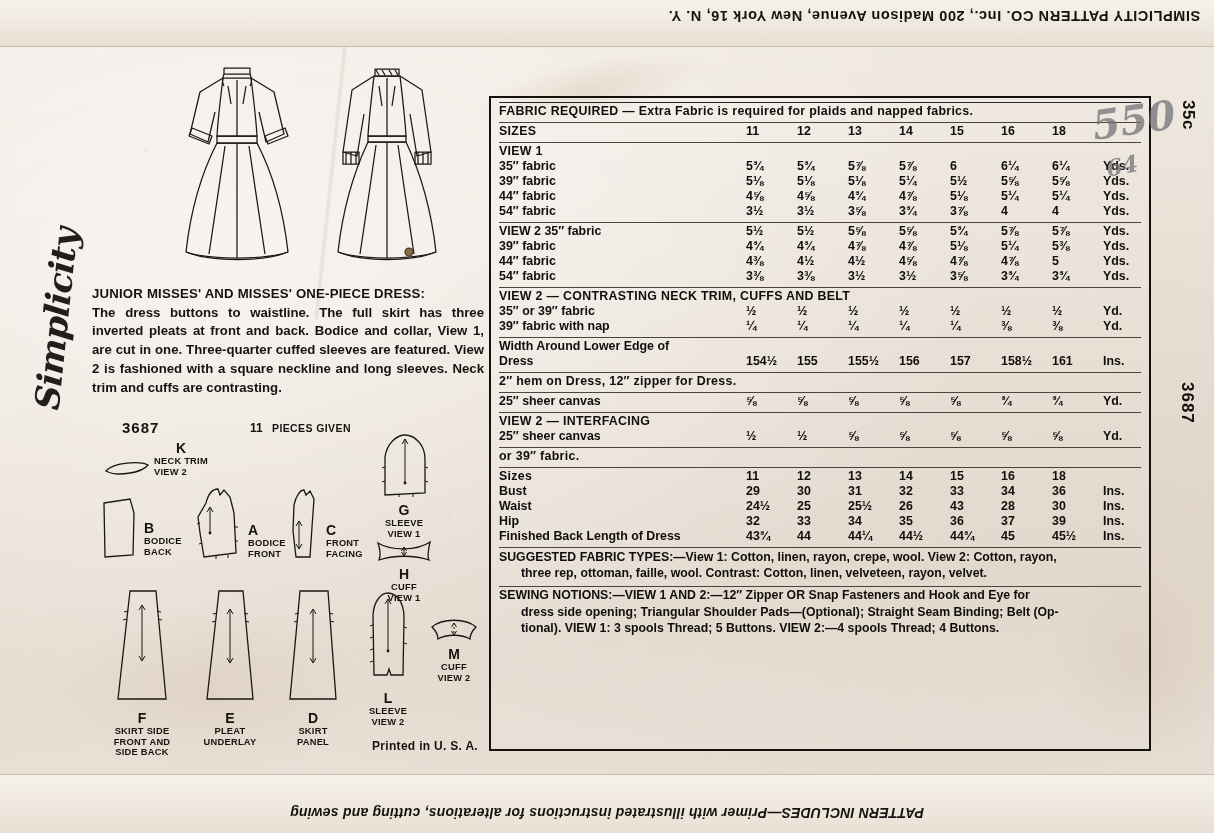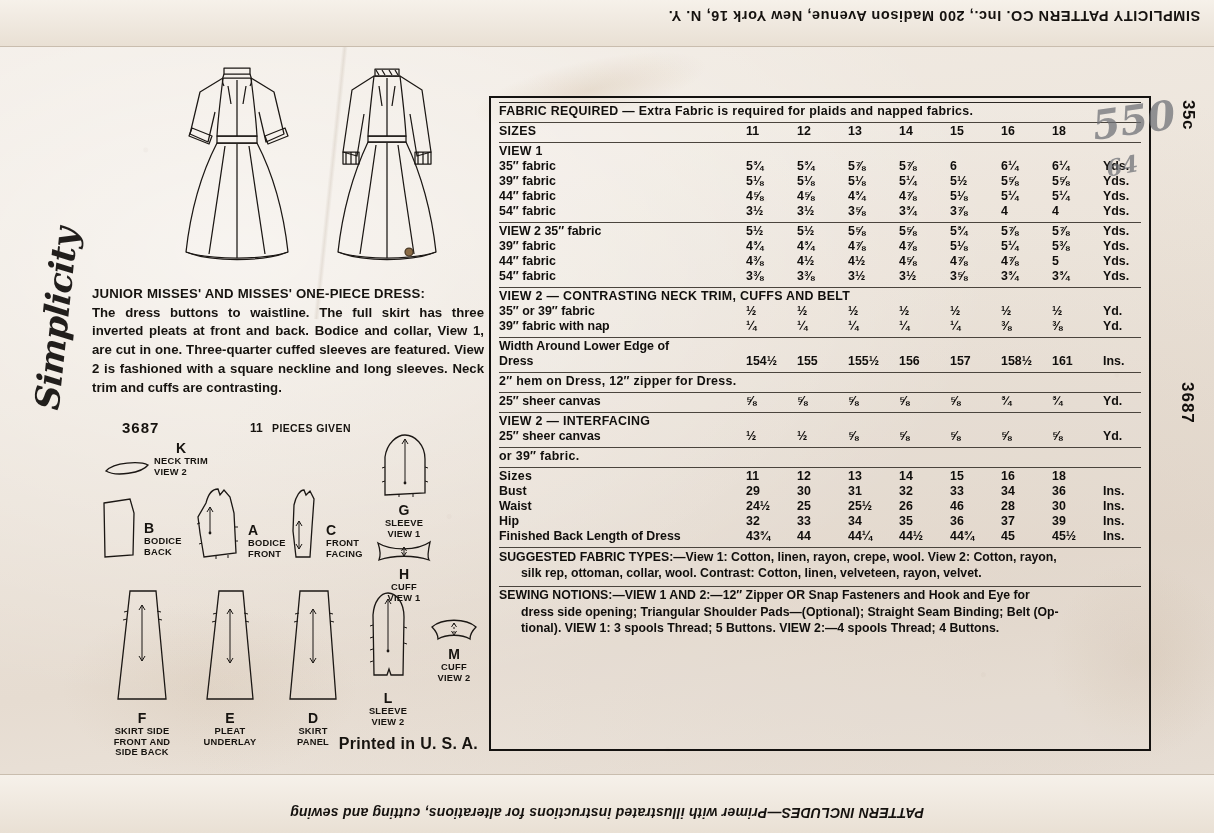--- a/index.html
+++ b/index.html
@@ -80,21 +80,21 @@
   #piece-number{position:absolute;left:30px;top:0;font-size:15px;font-weight:bold;letter-spacing:1px;color:#16130f;}
   #pieces-count{position:absolute;left:158px;top:2px;font-size:12px;font-weight:bold;color:#16130f;}
   #pieces-given{position:absolute;left:180px;top:3px;font-size:10.5px;font-weight:bold;letter-spacing:.4px;color:#16130f;}
 
   .piece{position:absolute;text-align:center;}
   .piece .letter{font-size:14px;font-weight:bold;color:#16130f;line-height:1.05;}
   .piece .cap{font-size:9.3px;font-weight:bold;letter-spacing:.25px;line-height:1.15;color:#16130f;}
   .piece.side{display:flex;align-items:flex-end;gap:4px;}
   .piece.side .txt{text-align:left;padding-bottom:2px;}
 
-  #printed-in{position:absolute;right:6px;bottom:-4px;font-size:16px;font-weight:bold;color:#16130f;letter-spacing:.3px;}
+  #printed-in{position:absolute;right:6px;bottom:-4px;font-size:12px;font-weight:bold;color:#16130f;letter-spacing:.3px;}
 
   
   #chart-box{
     position:absolute;left:489px;top:96px;width:662px;height:655px;
     border:2.5px solid #141210;
     background:rgba(255,255,255,.10);
     box-sizing:border-box;
   }
   #chart-inner{position:absolute;inset:0;padding:0 8px;box-sizing:border-box;}
 
@@ -580,21 +580,21 @@
               <td class="num">34</td>
               <td class="num">36</td>
               <td class="unit">Ins.</td>
             </tr>
             <tr>
               <td class="lbl">Waist</td>
               <td class="num">24½</td>
               <td class="num">25</td>
               <td class="num">25½</td>
               <td class="num">26</td>
-              <td class="num">46</td>
+              <td class="num">43</td>
               <td class="num">28</td>
               <td class="num">30</td>
               <td class="unit">Ins.</td>
             </tr>
             <tr>
               <td class="lbl">Hip</td>
               <td class="num">32</td>
               <td class="num">33</td>
               <td class="num">34</td>
               <td class="num">35</td>
@@ -611,21 +611,21 @@
               <td class="num">44½</td>
               <td class="num">44¾</td>
               <td class="num">45</td>
               <td class="num">45½</td>
               <td class="unit">Ins.</td>
             </tr>
             <tr class="rule-thin">
               <td colspan="9"></td>
             </tr>
             <tr>
-              <td class="para" colspan="9"><span>SUGGESTED FABRIC TYPES:—View 1: Cotton, linen, rayon, crepe, wool. View 2: Cotton, rayon,</span><span class="ind">silk rep, ottoman, collar, wool. Contrast: Cotton, linen, velveteen, rayon, velvet.</span></td>
+              <td class="para" colspan="9"><span>SUGGESTED FABRIC TYPES:—View 1: Cotton, linen, rayon, crepe, wool. View 2: Cotton, rayon,</span><span class="ind">three rep, ottoman, faille, wool. Contrast: Cotton, linen, velveteen, rayon, velvet.</span></td>
             </tr>
             <tr class="rule-thin">
               <td colspan="9"></td>
             </tr>
             <tr>
               <td class="para" colspan="9"><span>SEWING NOTIONS:—VIEW 1 AND 2:—12″ Zipper OR Snap Fasteners and Hook and Eye for</span><span class="ind">dress side opening; Triangular Shoulder Pads—(Optional); Straight Seam Binding; Belt (Op-</span><span class="ind">tional). VIEW 1: 3 spools Thread; 5 Buttons. VIEW 2:—4 spools Thread; 4 Buttons.</span></td>
             </tr>
           </tbody>
       </table>
     </div>

